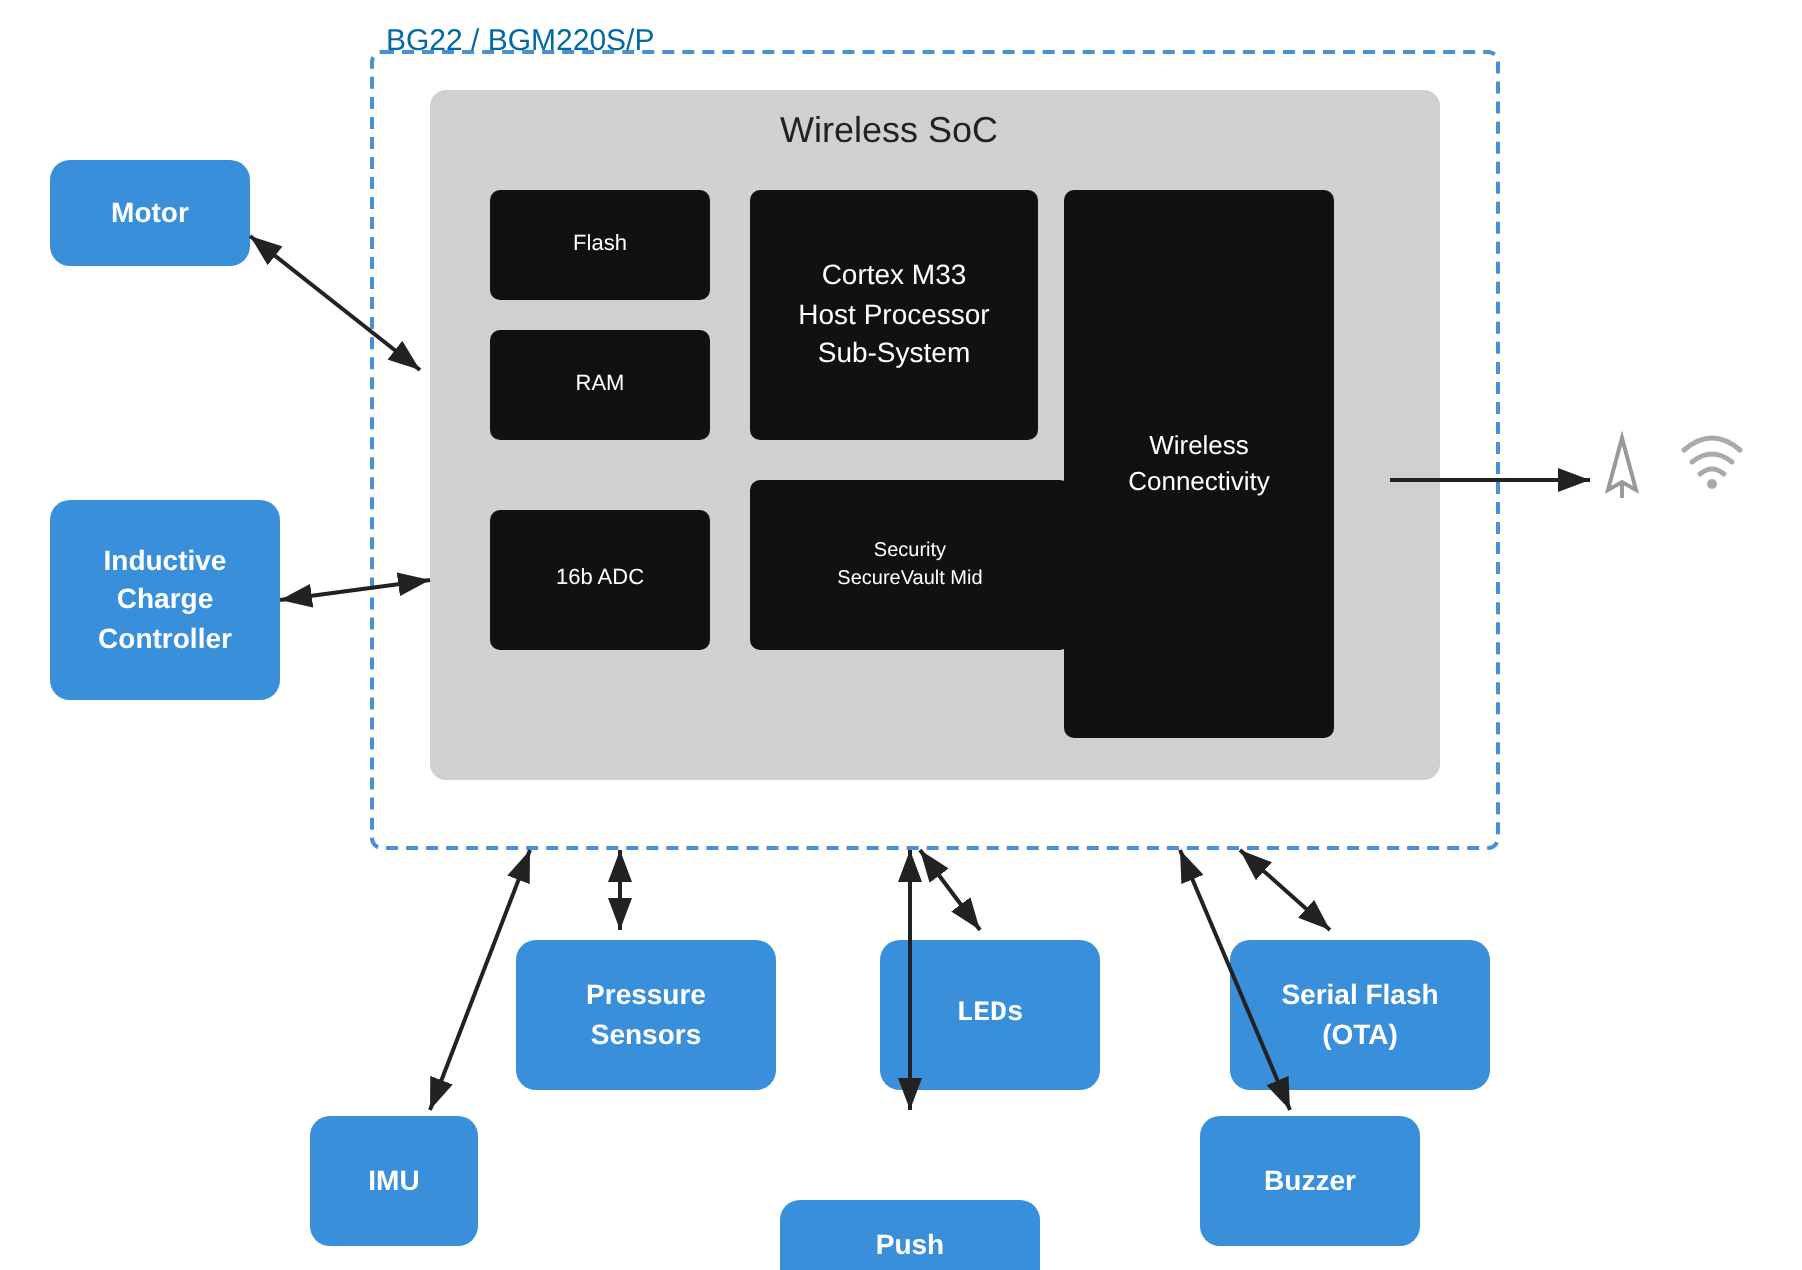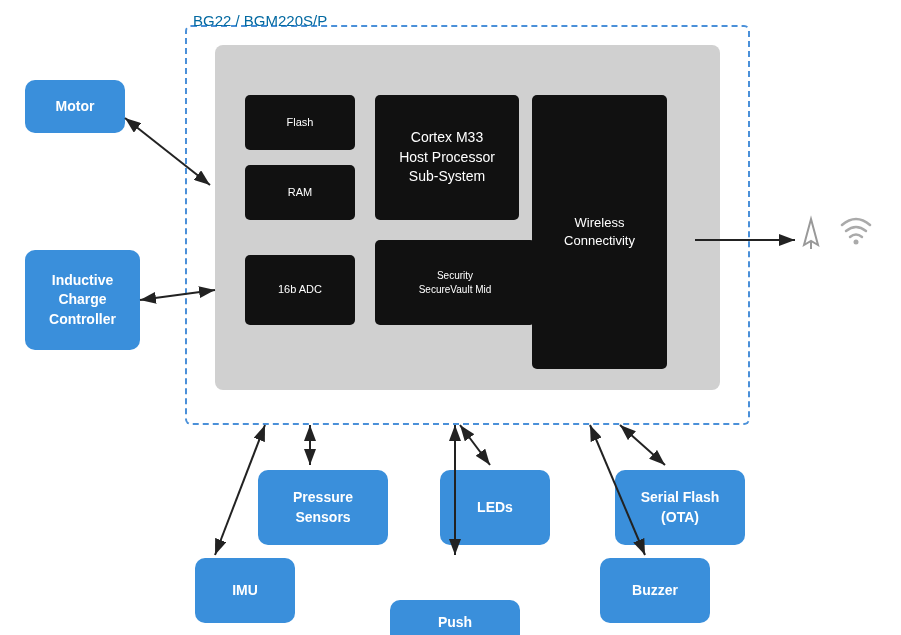--- a/index.html
+++ b/index.html
@@ -153,35 +153,35 @@
       top: 470px;
       width: 130px;
       height: 75px;
     }
 
     .leds-box {
       left: 440px;
       top: 470px;
       width: 110px;
       height: 75px;
+      font-family: Liberation Mono, monospace;
     }
 
     .serial-flash-box {
       left: 615px;
       top: 470px;
       width: 130px;
       height: 75px;
     }
 
     .imu-box {
       left: 155px;
       top: 558px;
-      width: 100px;
+      width: 84px;
       height: 65px;
-      margin-left: 40px;
     }
 
     .push-buttons-box {
       left: 390px;
       top: 558px;
       width: 130px;
       height: 65px;
       margin-top: 42px;
     }
 
@@ -221,20 +221,21 @@
   </style>
 </head>
 <body>
 
 <div class="diagram-container">
 
   <div class="bg22-box"></div>
   <span class="bg22-label">BG22 / BGM220S/P</span>
 
   <div class="wireless-soc-box"></div>
+  <span class="wireless-soc-label">Wireless SoC</span>
 
   <div class="inner-box flash-box">
     <span>Flash</span>
   </div>
   <div class="inner-box ram-box">
     <span>RAM</span>
   </div>
   <div class="inner-box adc-box">
     <span>16b ADC</span>
   </div>

